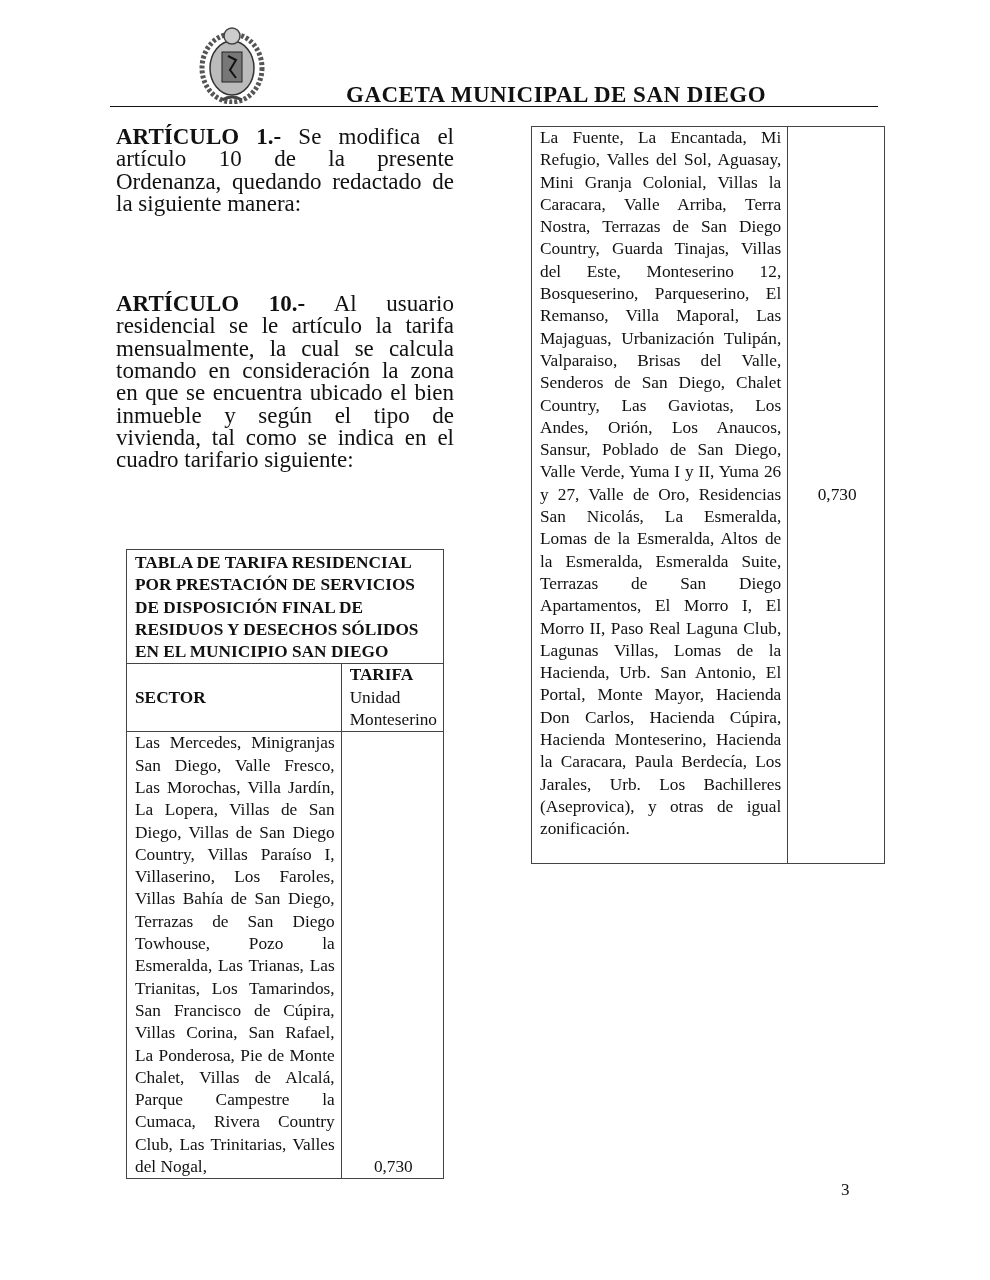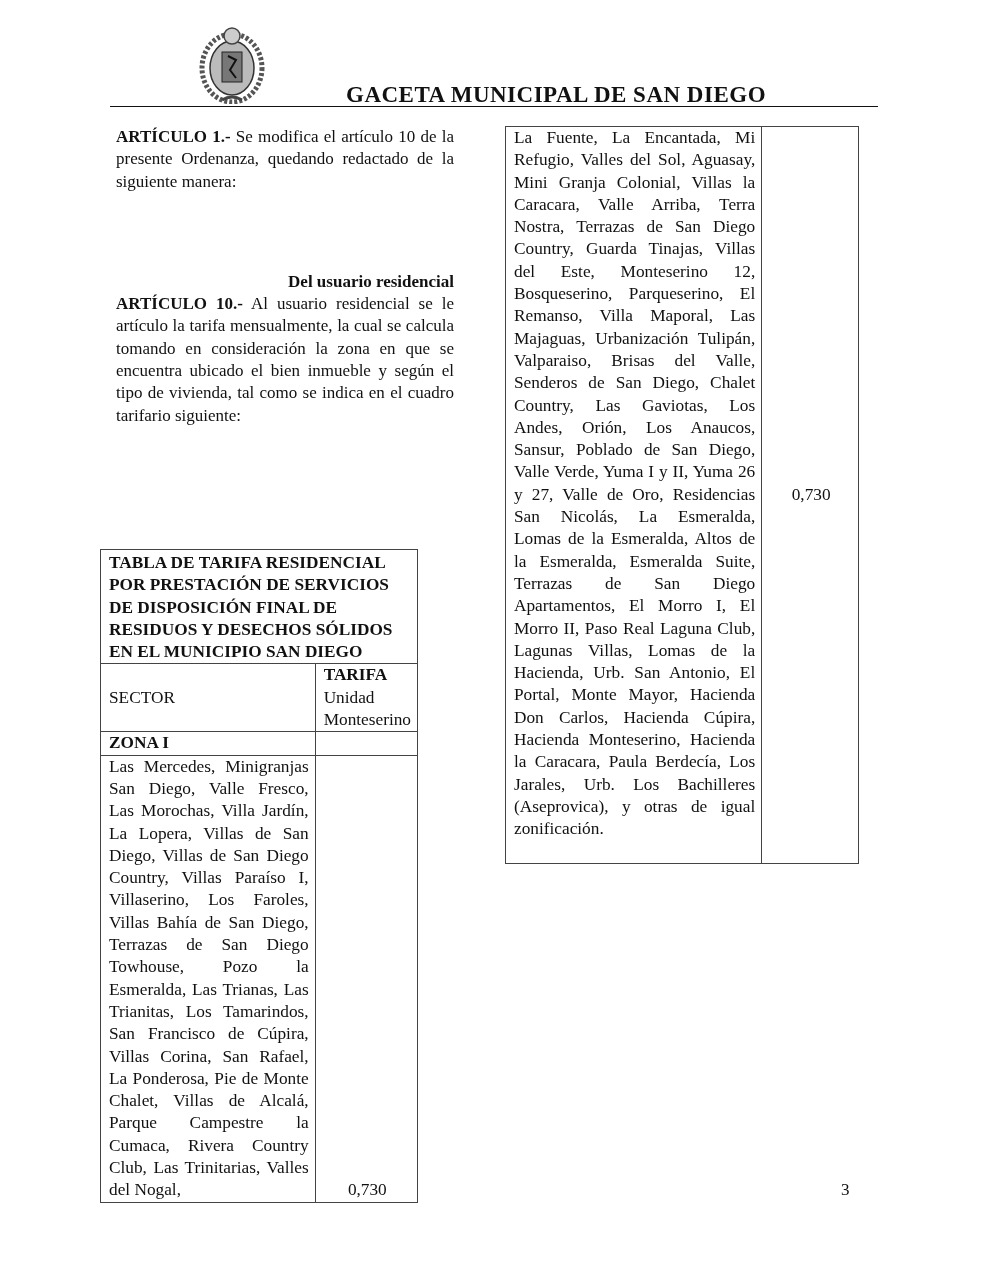--- a/index.html
+++ b/index.html
@@ -3,32 +3,32 @@
 <meta charset="utf-8">
 <style>
   html, body { margin:0; padding:0; background:#ffffff; }
   body { width:990px; height:1280px; position:relative; overflow:hidden;
          font-family:"Liberation Serif", "DejaVu Serif", serif; color:#111; }
   .crest { position:absolute; left:192px; top:24px; width:80px; height:80px; }
   .gazette-title { position:absolute; left:346px; top:82px; font-size:23px; font-weight:bold;
          letter-spacing:0.5px; white-space:nowrap; }
   .header-rule { position:absolute; left:110px; top:106px; width:768px; height:0; border-top:1.6px solid #111; }
 
-  .col-left { position:absolute; left:116px; top:126px; width:338px; font-size:17px; line-height:22.3px; }
+  .col-left { position:absolute; left:116px; top:126px; width:338px; font-size:23px; line-height:22.3px; }
   .justify { text-align:justify; text-align-last:left; margin:0; }
   .right { text-align:right; margin:0; }
   .b { font-weight:bold; }
 
-  table.tarifa { position:absolute; border-collapse:collapse; font-size:17.3px; line-height:22.3px; }
+  table.tarifa { position:absolute; border-collapse:collapse; font-size:17.3px; line-height:22.3px;margin-left:26px; }
   table.tarifa td { border:1px solid #444; vertical-align:top; padding:0 6px 0 8px; }
   .t1 { left:100px; top:549px; width:318px; }
   .t1 .title-cell { font-weight:bold; padding:2px 6px 0 8px; }
   .t1 .c1 { width:243px; }
   .t1 .c2 { width:85px; }
-  .sector-h { vertical-align:middle !important; font-weight:normal; }
+  .sector-h { vertical-align:middle !important; font-weight:bold; }
   .tarifa-h { padding-left:8px !important; }
   .zone { font-weight:bold; }
   .val { text-align:center; vertical-align:bottom !important; padding-bottom:0 !important; }
 
   .t2 { left:505px; top:126px; width:354px; }
   .t2 .c1 { width:242px; padding-bottom:22px; }
   .t2 .c2 { width:82px; }
   .t2 .val { vertical-align:middle !important; }
 
   .page-number { position:absolute; left:841px; top:1180px; font-size:17px; }
@@ -43,40 +43,35 @@
   <path d="M36 32 L44 36 L38 46 L44 54" stroke="#111" stroke-width="2" fill="none"></path>
   <circle cx="40" cy="12" r="8" fill="#ccc" stroke="#444" stroke-width="1.5"></circle>
   <path d="M30 76 Q40 70 50 76" stroke="#444" stroke-width="3" fill="none"></path>
 </svg>
 <div class="gazette-title">GACETA  MUNICIPAL  DE  SAN  DIEGO</div>
 <div class="header-rule"></div>
 
 <div class="col-left">
   <p class="justify"><span class="b">ARTÍCULO 1.-</span><span> Se modifica el artículo 10 de la presente Ordenanza, quedando redactado de la siguiente manera:</span></p>
   <div style="height:78px"></div>
-  <p class="right b">Del usuario residencial</p>
   <p class="justify"><span class="b">ARTÍCULO 10.-</span><span>  Al  usuario residencial se le artículo la tarifa mensualmente, la cual se calcula tomando en consideración la zona en que se encuentra ubicado el bien inmueble y según el tipo de vivienda, tal como se indica en el cuadro tarifario siguiente:</span></p>
 </div>
 
 <table class="tarifa t1">
   <tbody>
       <tr>
     <td colspan="2" class="title-cell">TABLA DE TARIFA RESIDENCIAL POR PRESTACIÓN DE SERVICIOS DE   DISPOSICIÓN FINAL DE RESIDUOS Y DESECHOS SÓLIDOS EN EL MUNICIPIO SAN DIEGO</td>
   </tr>
   <tr>
     <td class="c1 sector-h">SECTOR</td>
     <td class="c2 tarifa-h">
       <div class="b">TARIFA</div>
       <div>Unidad</div>
       <div>Monteserino</div>
     </td>
-  </tr>
-  <tr>
-    <td class="c1 zone">ZONA  I</td>
-    <td class="c2"></td>
   </tr>
   <tr>
     <td class="c1 justify">Las Mercedes, Minigranjas San Diego, Valle Fresco, Las Morochas, Villa Jardín, La Lopera, Villas de San Diego, Villas de San Diego Country, Villas Paraíso I, Villaserino, Los Faroles, Villas Bahía de San Diego, Terrazas de San Diego Towhouse, Pozo la Esmeralda, Las Trianas, Las Trianitas, Los Tamarindos, San Francisco de Cúpira, Villas Corina, San Rafael, La Ponderosa, Pie de Monte Chalet, Villas de Alcalá, Parque Campestre la Cumaca, Rivera Country Club, Las Trinitarias, Valles del Nogal,</td>
     <td class="c2 val">0,730</td>
   </tr>
 </tbody>
   </table>
 
 <table class="tarifa t2">
   <tbody>

